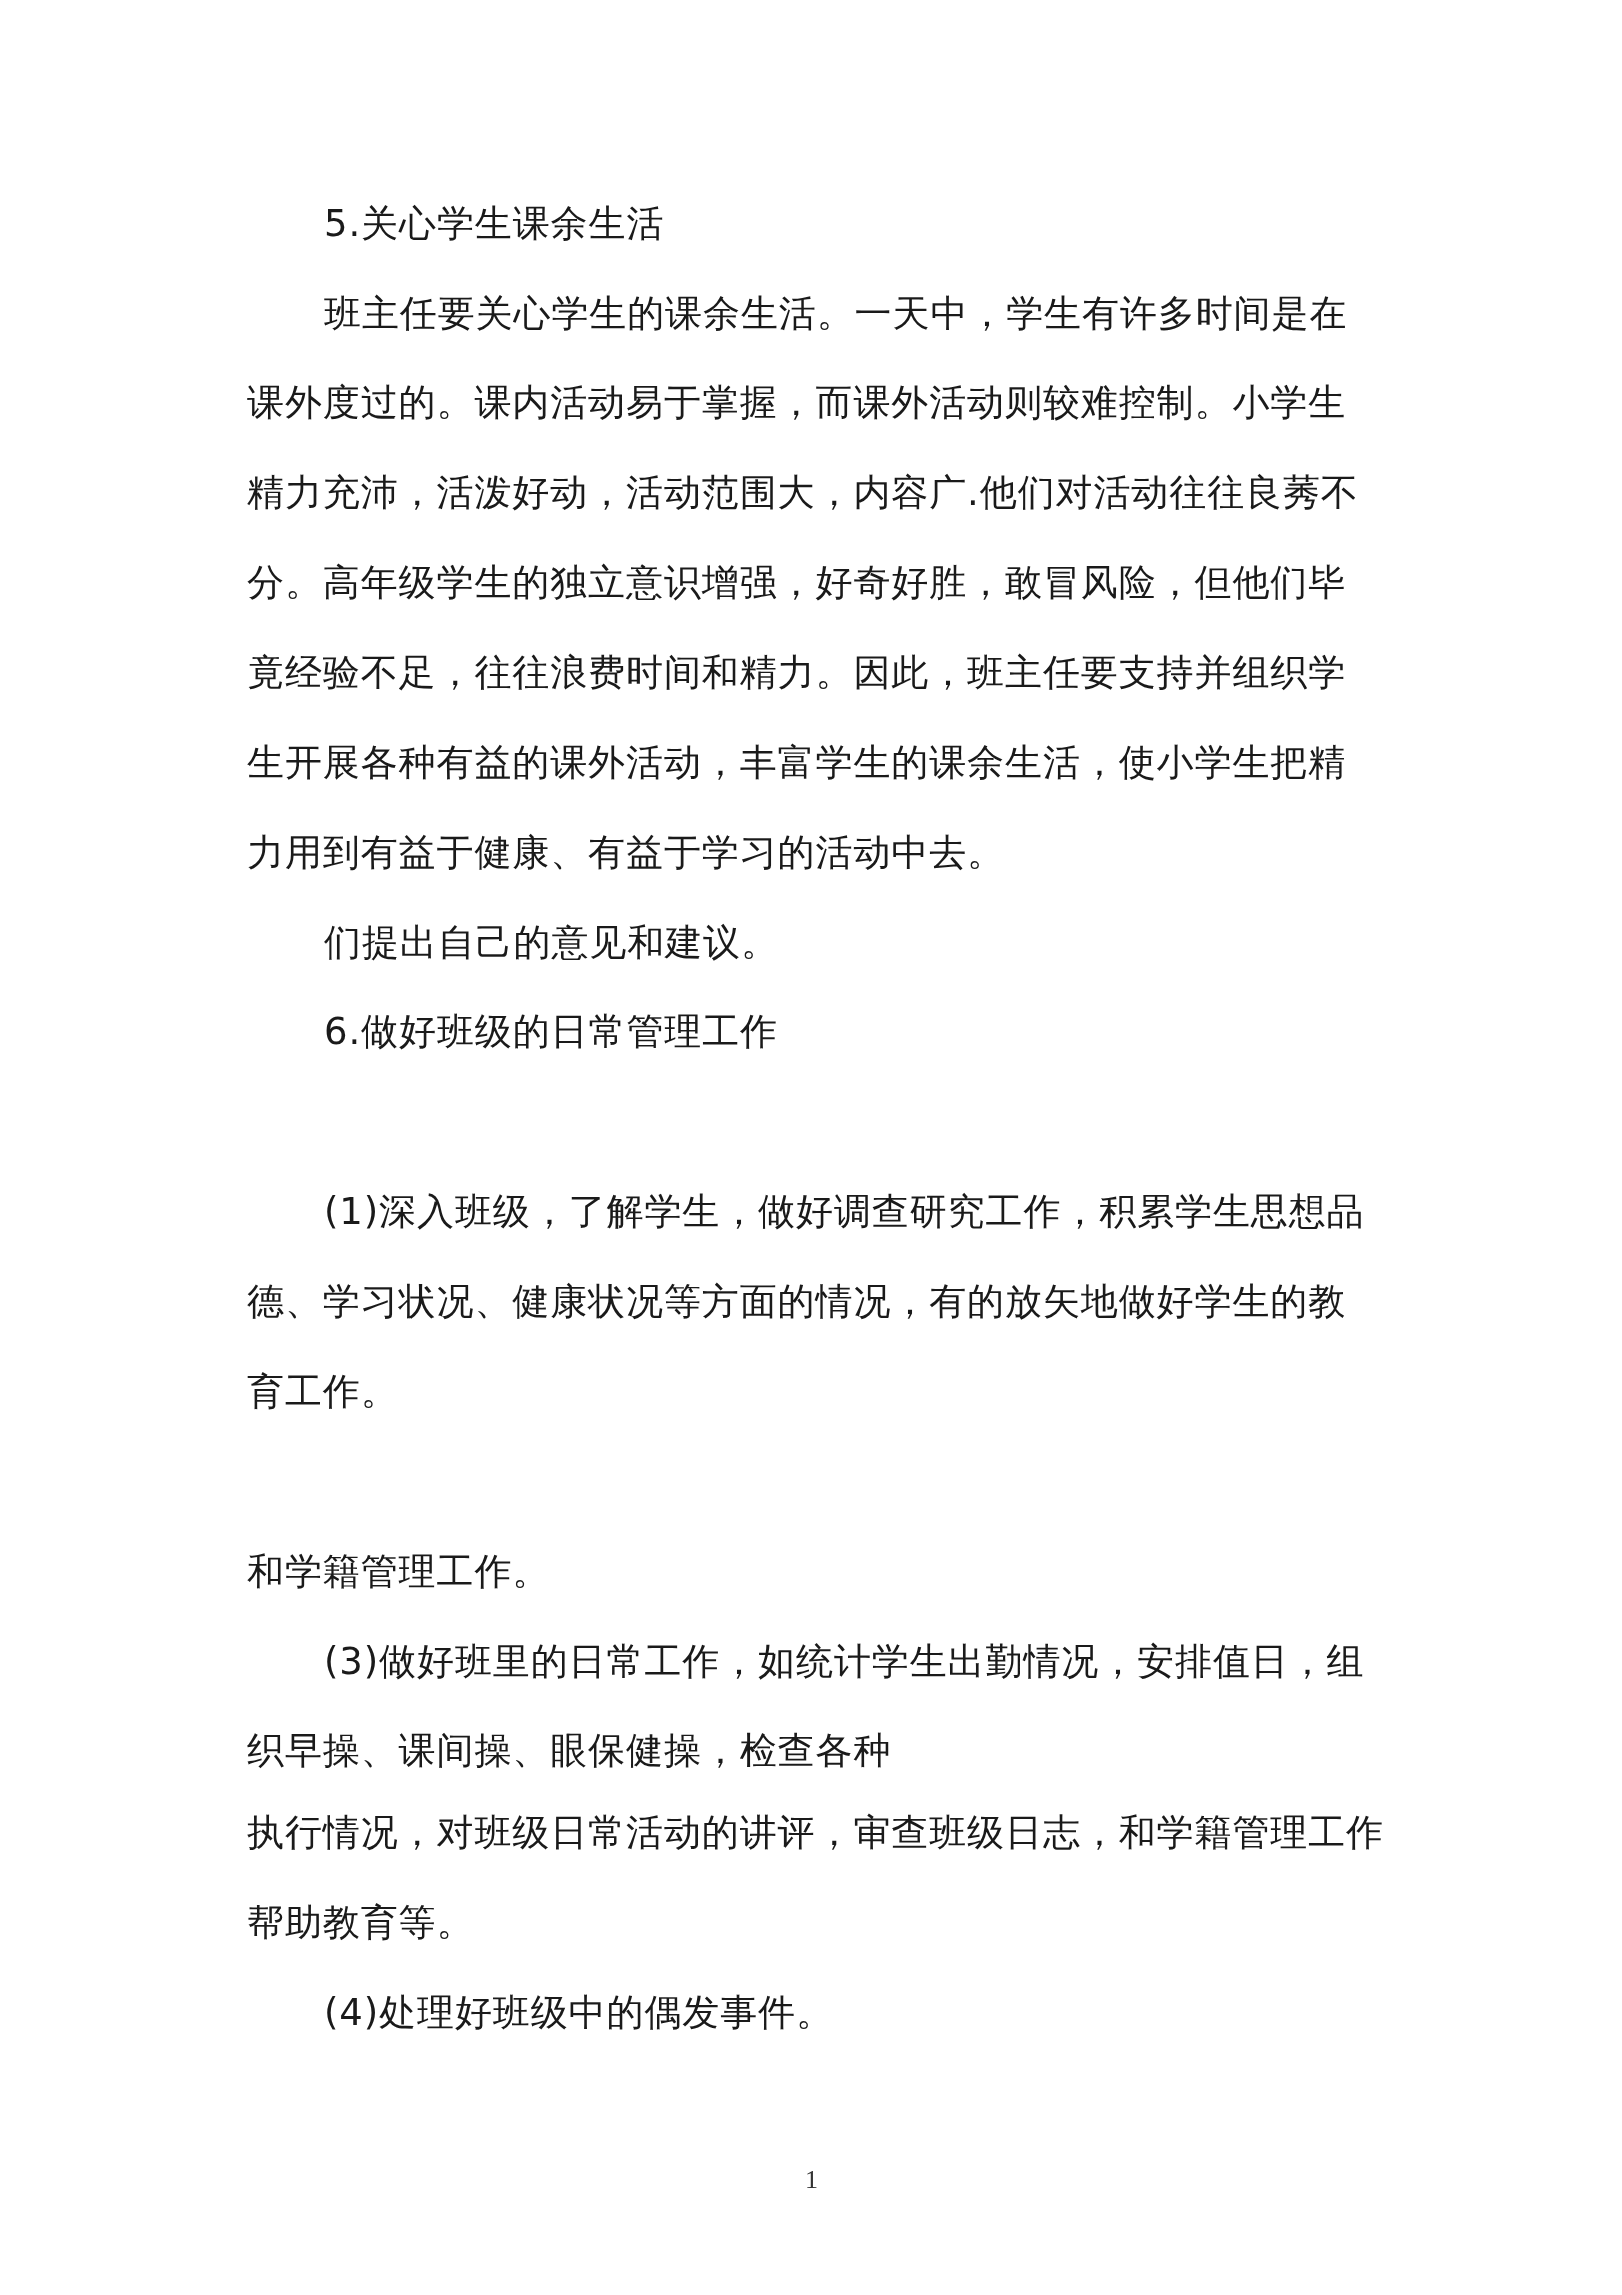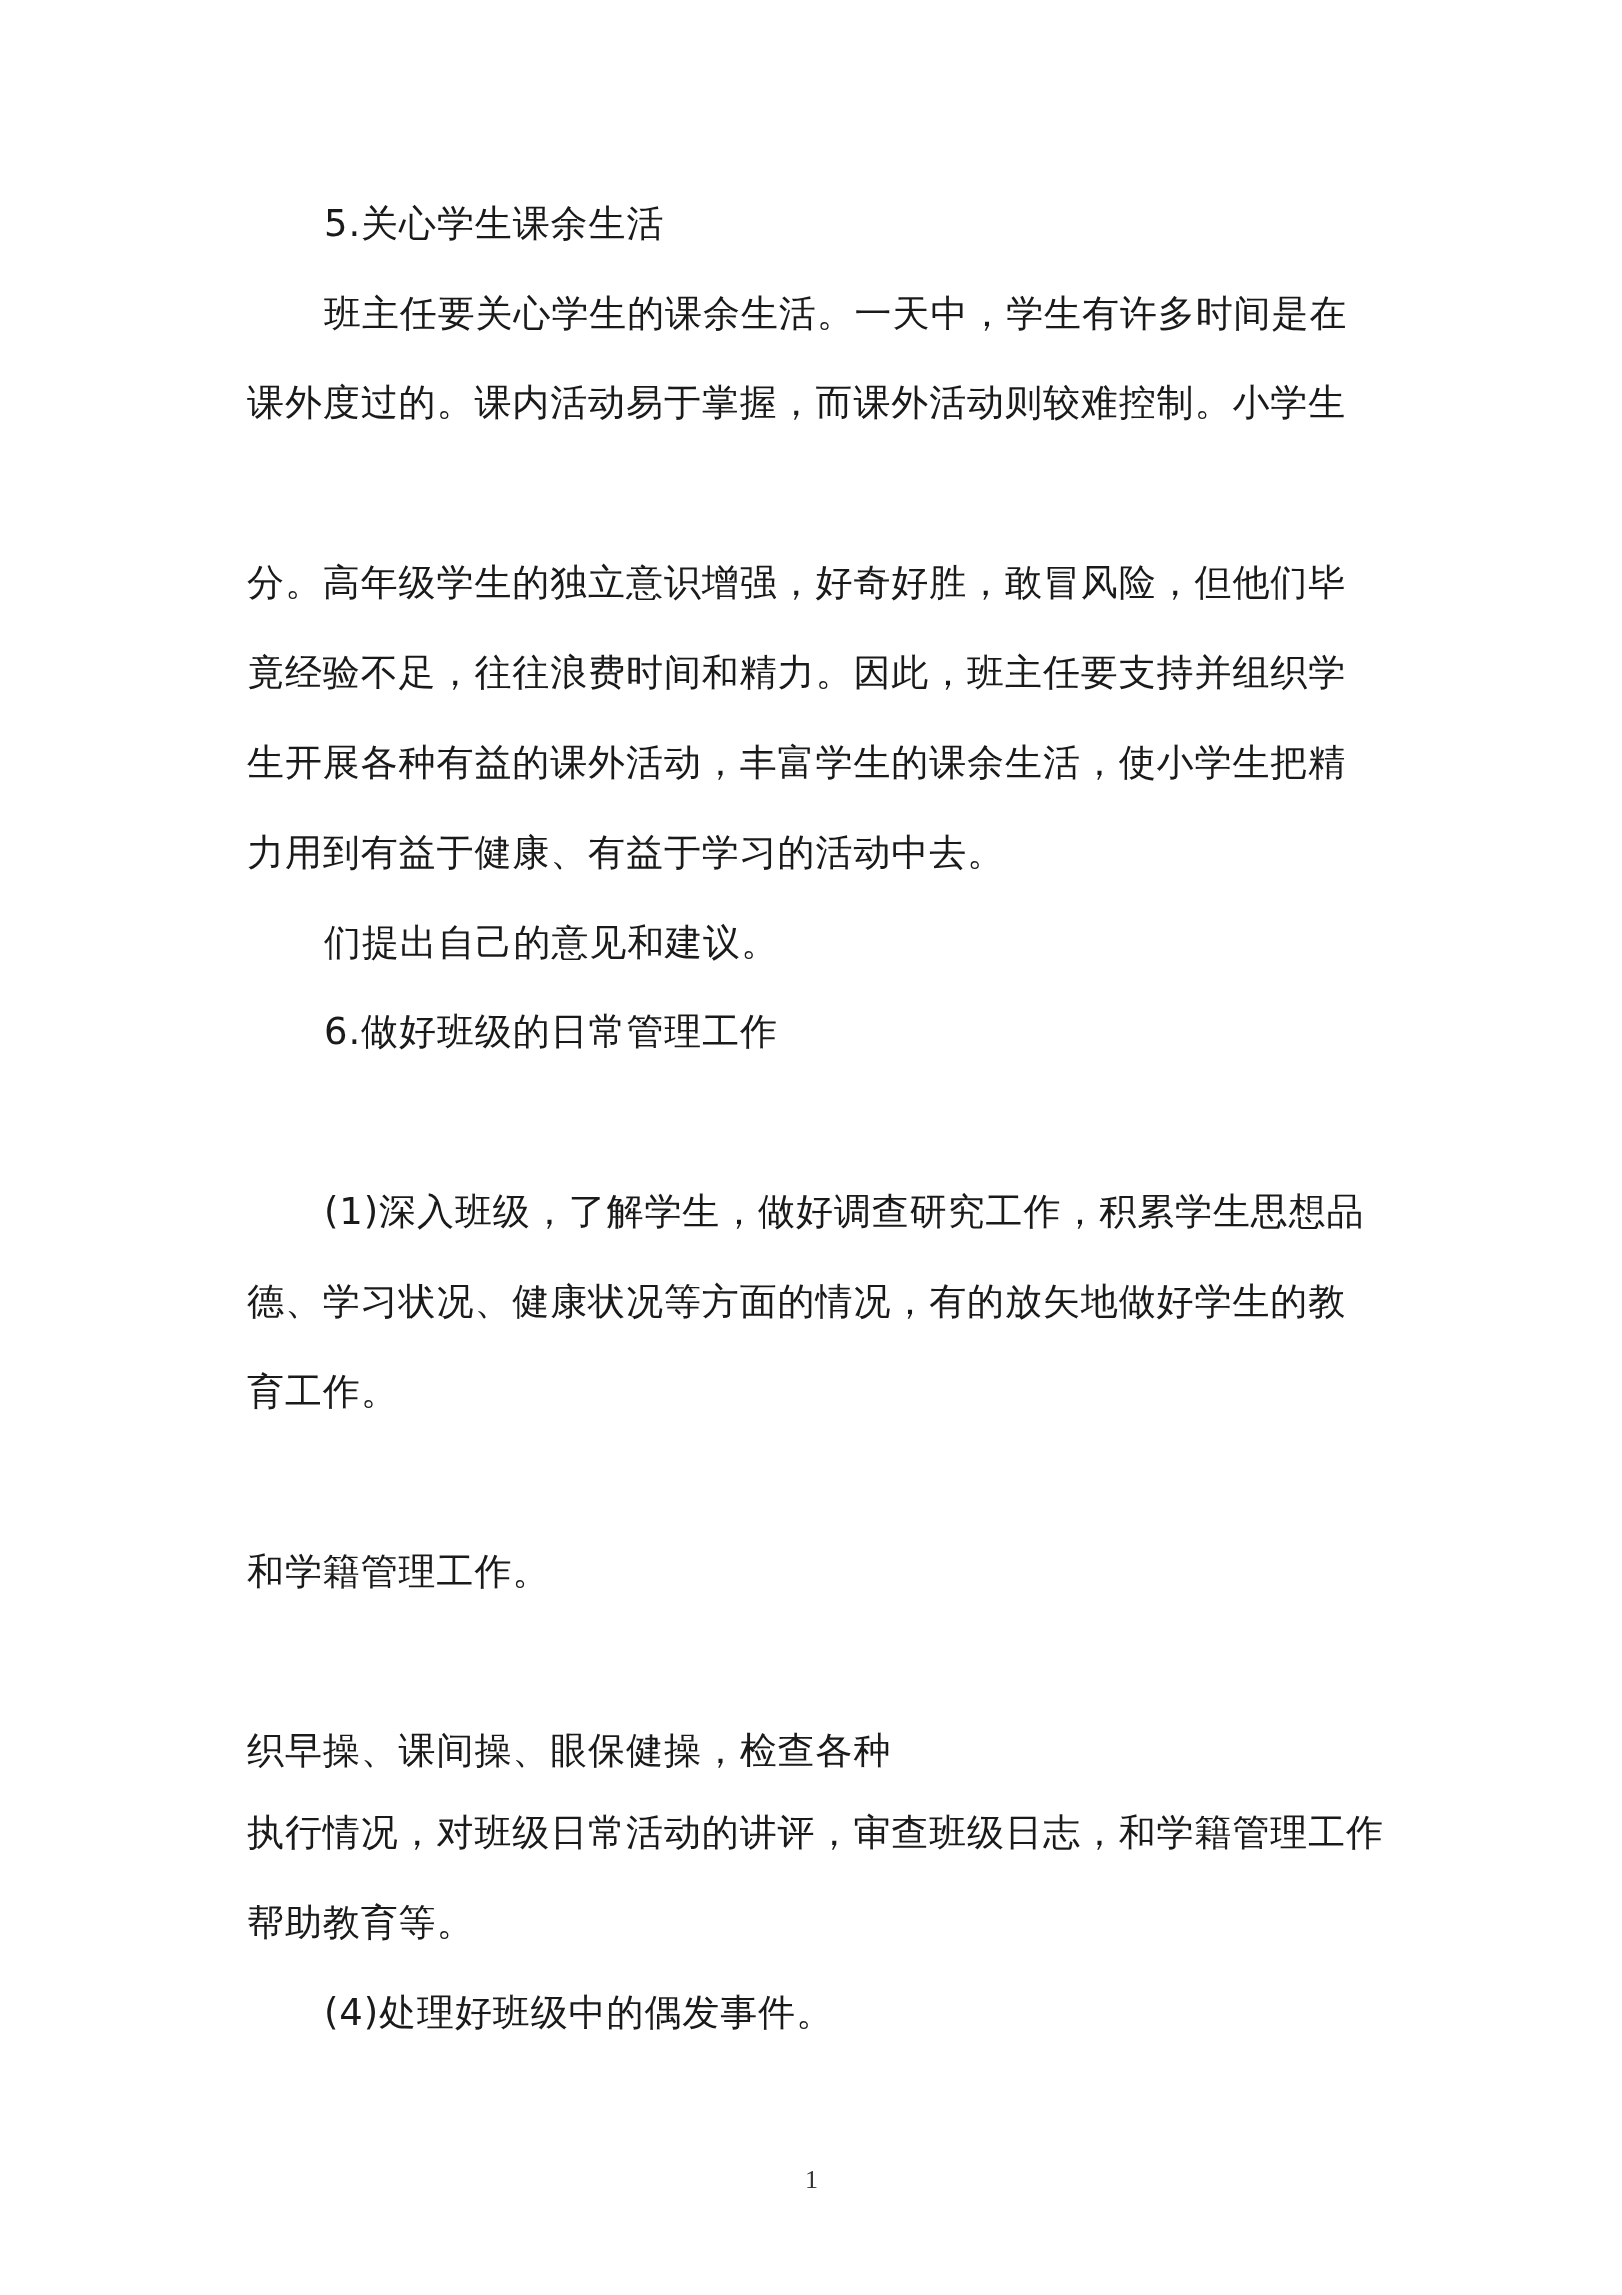--- a/index.html
+++ b/index.html
@@ -26,30 +26,32 @@
     color: #333333;
   }
 </style>
 </head>
 <body>
 
 <div class="page">
   <div class="line indent" style="top:201px">5.关心学生课余生活</div>
   <div class="line indent" style="top:291px">班主任要关心学生的课余生活。一天中，学生有许多时间是在</div>
   <div class="line" style="top:380px">课外度过的。课内活动易于掌握，而课外活动则较难控制。小学生</div>
+  <div class="line" style="top:470px">精力充沛，活泼好动，活动范围大，内容广.他们对活动往往良莠不</div>
   <div class="line" style="top:560px">分。高年级学生的独立意识增强，好奇好胜，敢冒风险，但他们毕</div>
   <div class="line" style="top:650px">竟经验不足，往往浪费时间和精力。因此，班主任要支持并组织学</div>
   <div class="line" style="top:740px">生开展各种有益的课外活动，丰富学生的课余生活，使小学生把精</div>
   <div class="line" style="top:830px">力用到有益于健康、有益于学习的活动中去。</div>
   <div class="line indent" style="top:920px">们提出自己的意见和建议。</div>
   <div class="line indent" style="top:1009px">6.做好班级的日常管理工作</div>
   <div class="line indent" style="top:1189px">(1)深入班级，了解学生，做好调查研究工作，积累学生思想品</div>
   <div class="line" style="top:1279px">德、学习状况、健康状况等方面的情况，有的放矢地做好学生的教</div>
   <div class="line" style="top:1369px">育工作。</div>
   <div class="line" style="top:1549px">和学籍管理工作。</div>
+  <div class="line indent" style="top:1639px">(3)做好班里的日常工作，如统计学生出勤情况，安排值日，组</div>
   <div class="line" style="top:1728px">织早操、课间操、眼保健操，检查各种</div>
   <div class="line" style="top:1810px">执行情况，对班级日常活动的讲评，审查班级日志，和学籍管理工作</div>
   <div class="line" style="top:1900px">帮助教育等。</div>
   <div class="line indent" style="top:1990px">(4)处理好班级中的偶发事件。</div>
 
   <div class="page-number">1</div>
 </div>
 
 
 </body></html>

